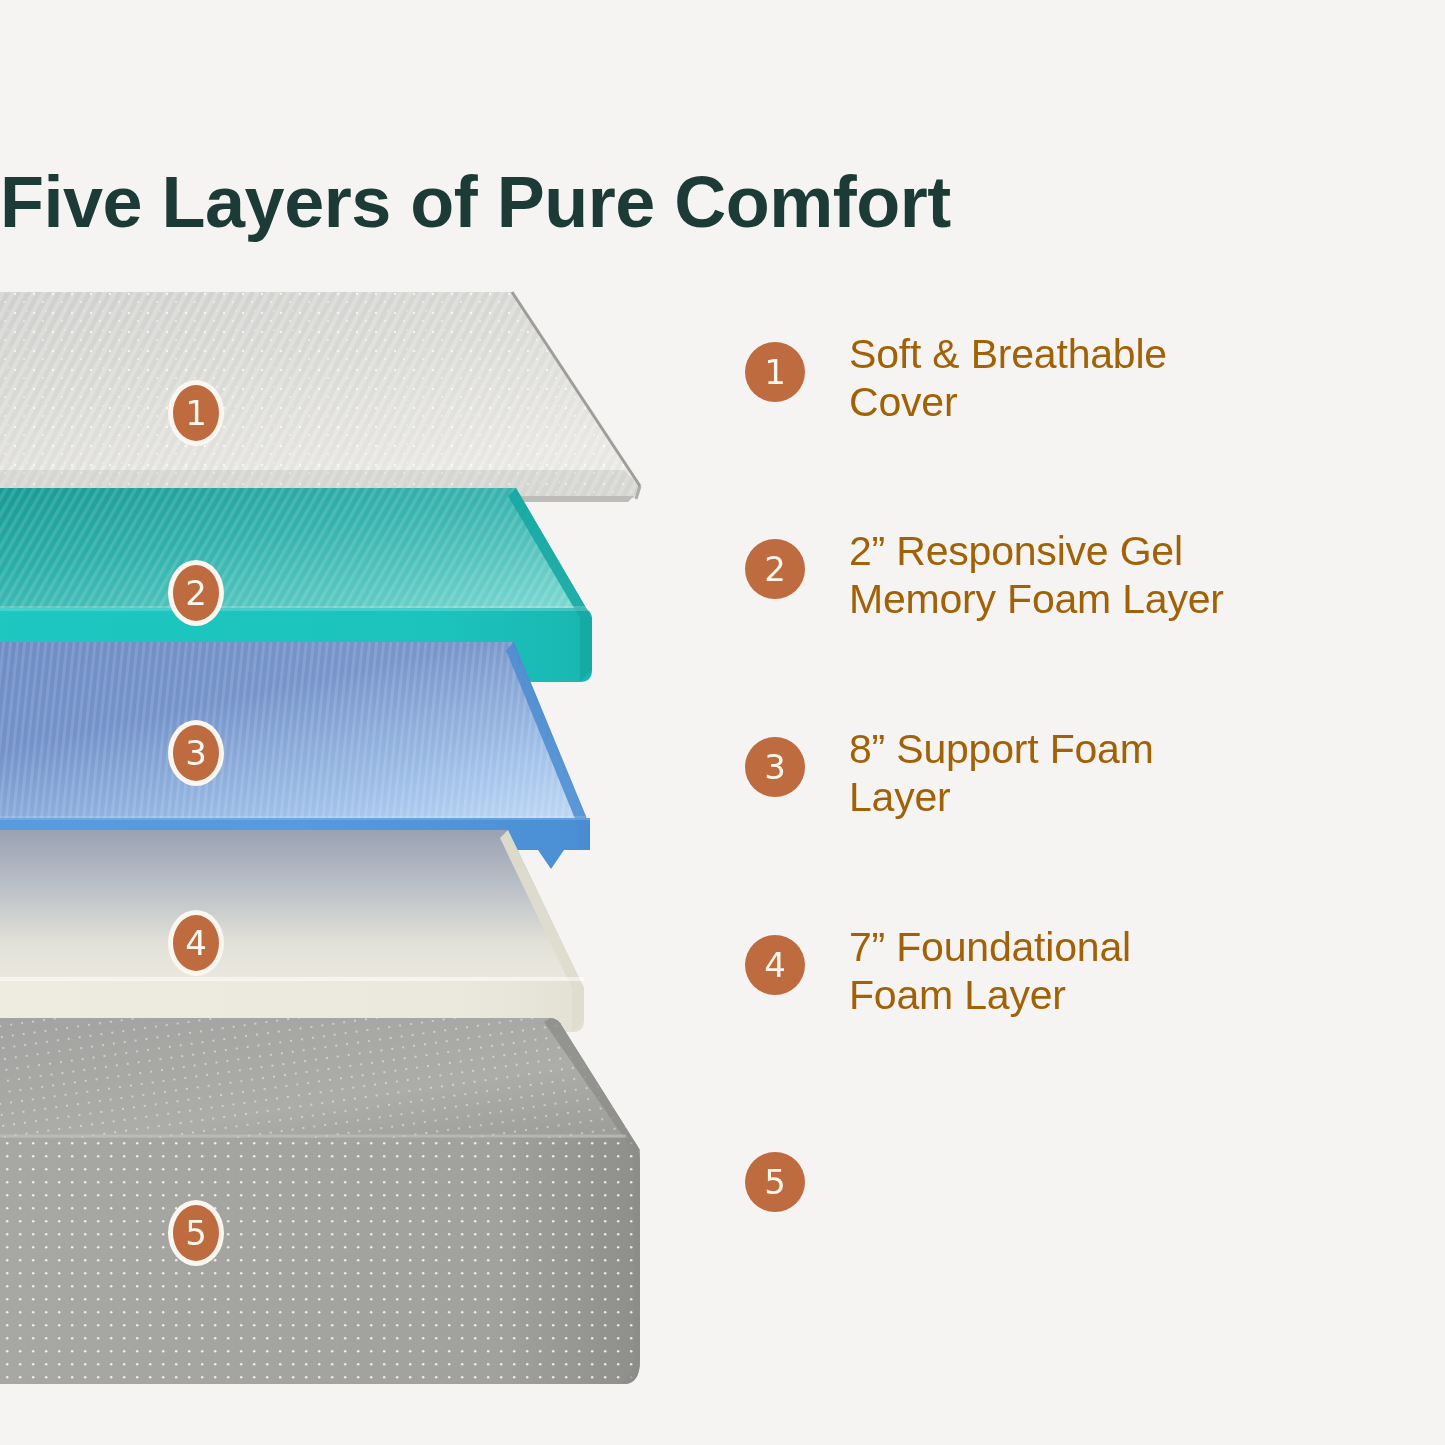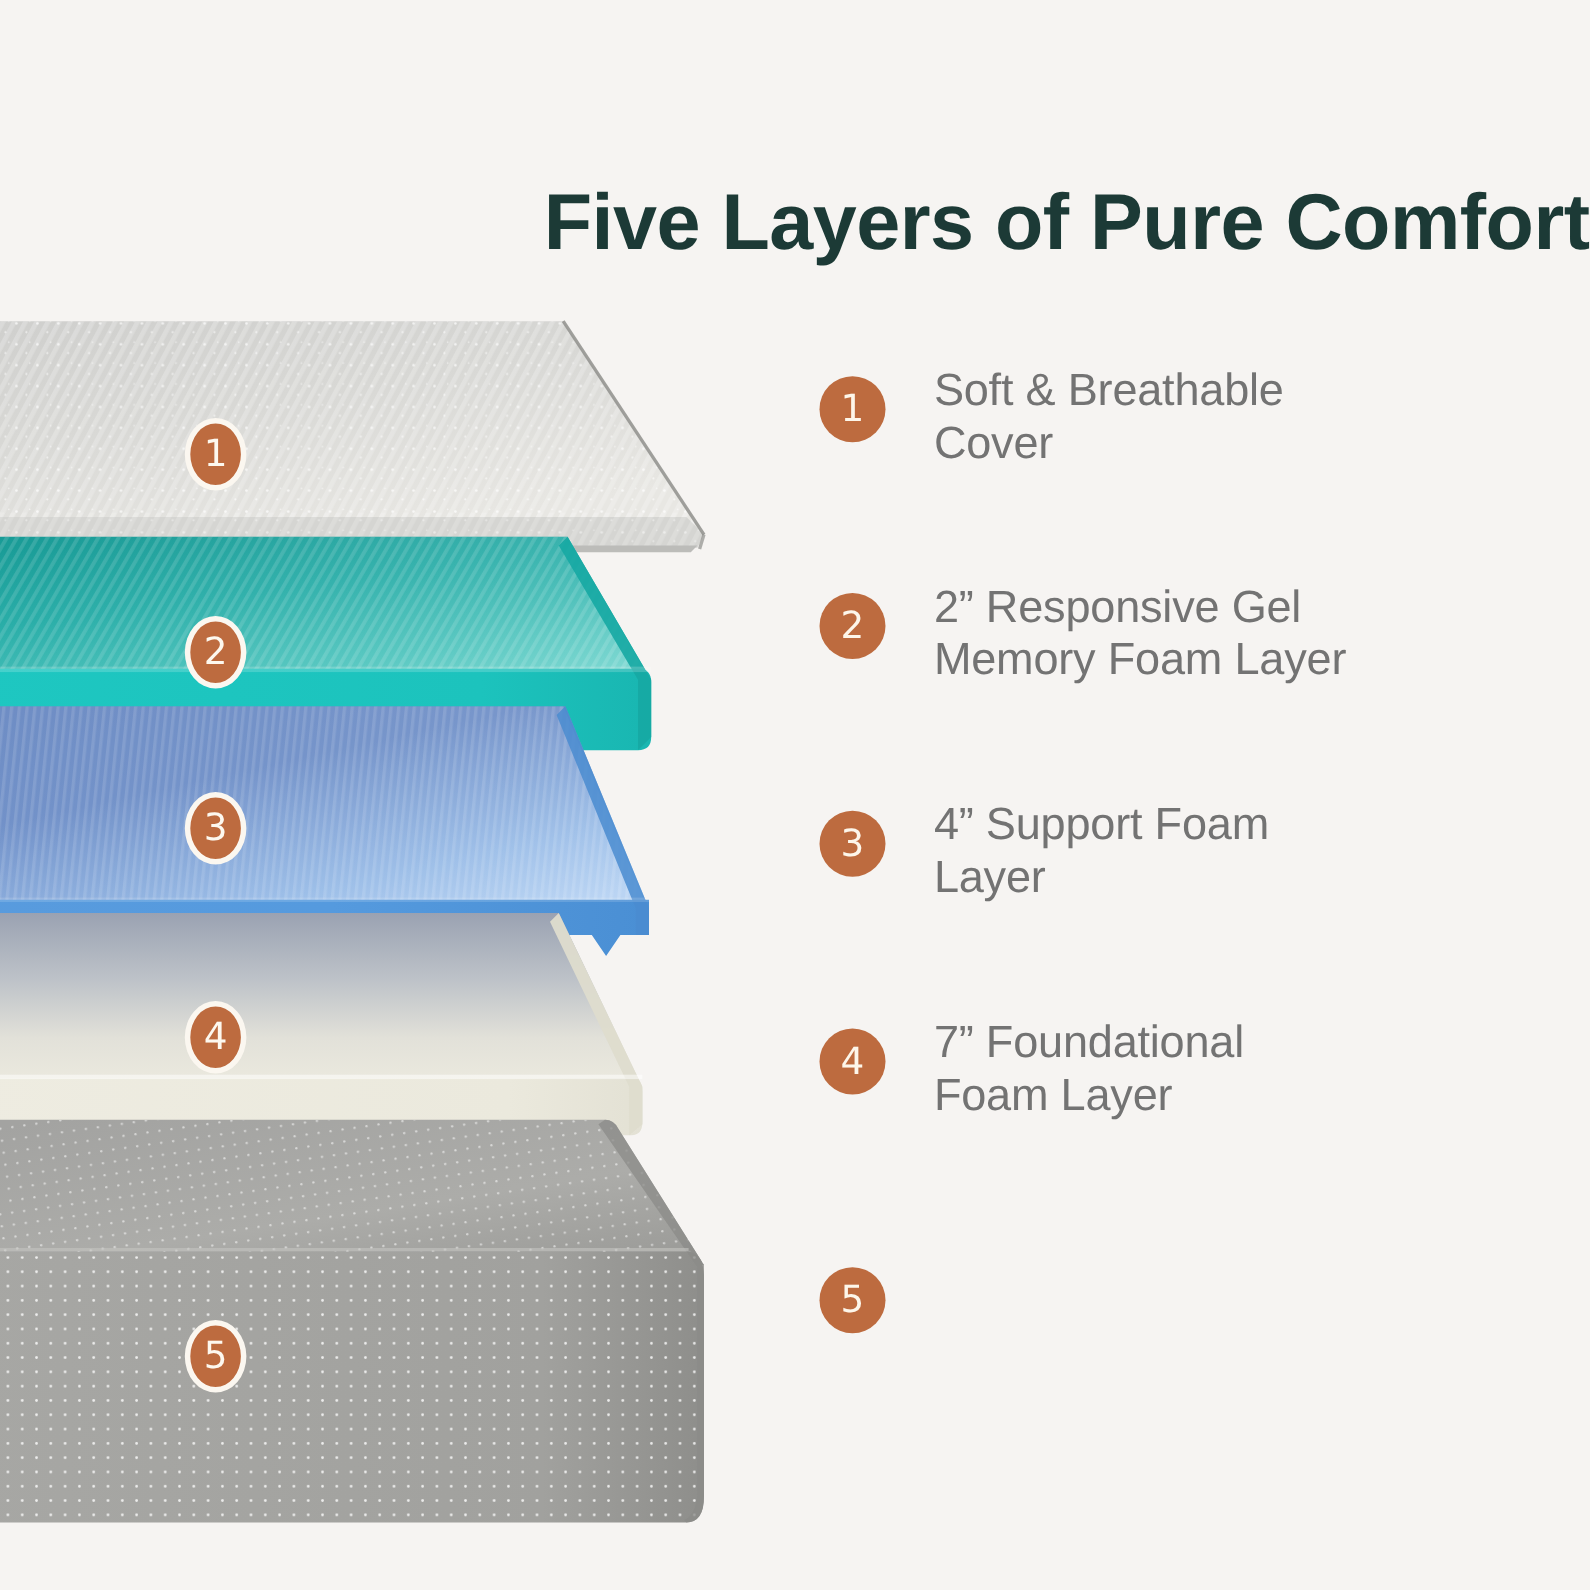--- a/index.html
+++ b/index.html
@@ -8,21 +8,21 @@
     background:#f6f4f2;
     font-family:"Liberation Sans","DejaVu Sans",sans-serif;
     overflow:hidden;
     position:relative;
   }
   #stage{position:absolute;left:0;top:0;width:1445px;height:1445px;}
 
   
   #page-title{
     position:absolute; left:0; top:118px; width:1445px;
-    text-align:right;
+    text-align:left;
     font-size:72px; font-weight:bold; letter-spacing:-0.5px;
     color:#1c3a36;
     line-height:1.0;
     white-space:nowrap;
   }
 
   
   #diagram{position:absolute; left:-8px; top:270px; width:730px; height:1175px;}
   #diagram svg{display:block;}
 
@@ -54,21 +54,21 @@
     display:flex;align-items:center;justify-content:center;
     color:#fdf6ea;
     font-size:34px;line-height:1;
     font-family:"DejaVu Sans",sans-serif;
     margin-top:12px;
   }
   .legend-text{
     margin-left:44px;
     font-size:41px;
     line-height:1.18;
-    color:#737373;
+    color:#a16207;
     letter-spacing:-0.2px;
     max-width:470px;
     white-space:pre-line;
   }
 </style>
 </head>
 <body style="background: rgb(246, 244, 242);">
 
 <div id="stage">
 
@@ -281,21 +281,21 @@
     </div>
 
     <div class="legend-row" style="top:197px;left:0;">
       <div class="legend-badge" style="background: rgb(189, 107, 63);">2</div>
       <div class="legend-text">2” Responsive Gel
 Memory Foam Layer</div>
     </div>
 
     <div class="legend-row" style="top:395px;left:0;">
       <div class="legend-badge" style="background: rgb(189, 107, 63);">3</div>
-      <div class="legend-text">4” Support Foam
+      <div class="legend-text">8” Support Foam
 Layer</div>
     </div>
 
     <div class="legend-row" style="top:593px;left:0;">
       <div class="legend-badge" style="background: rgb(189, 107, 63);">4</div>
       <div class="legend-text">7” Foundational
 Foam Layer</div>
     </div>
 
     <div class="legend-row" style="top:810px;left:0;">

